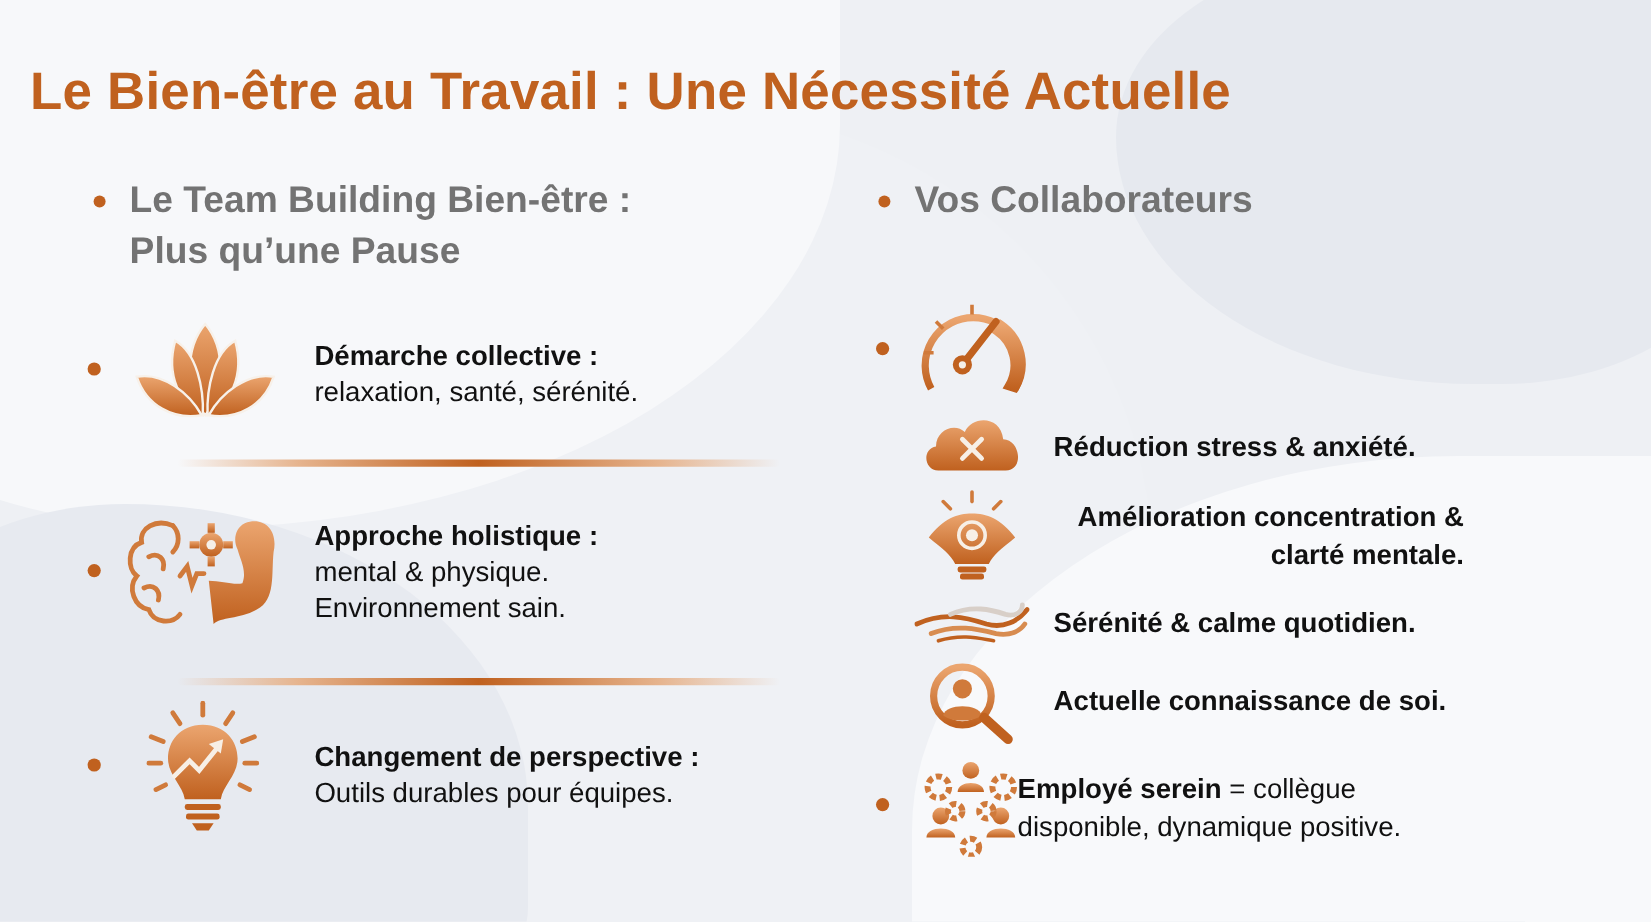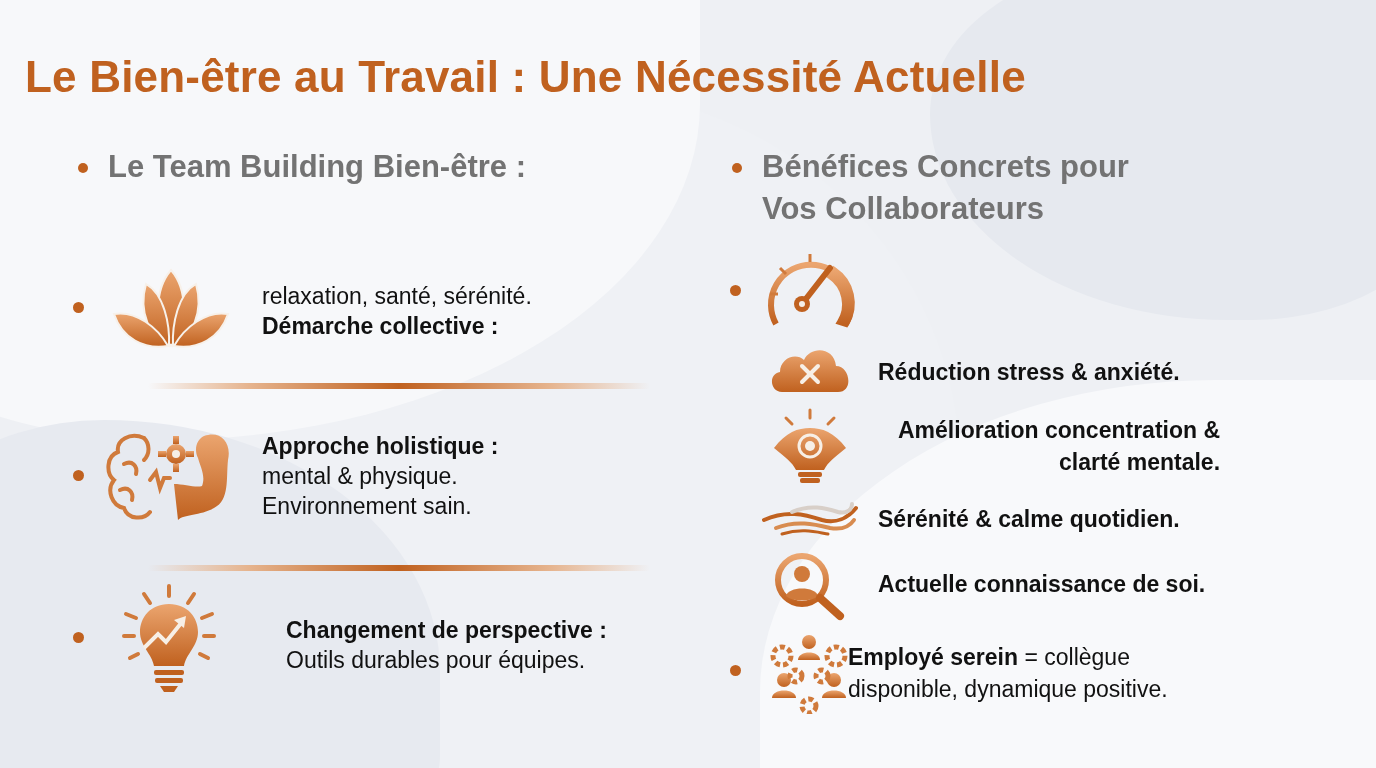--- a/index.html
+++ b/index.html
@@ -45,33 +45,34 @@
     </linearGradient>
   </defs>
 </svg>
 
 <div class="wrap">
   <div class="title">Le Bien-être au Travail : Une Nécessité Actuelle</div>
 
   <div class="sec" style="left:108px;top:146px;">
     <span class="dot"></span>
     <div>Le Team Building Bien-être :</div>
+    <div>Plus qu’une Pause</div>
   </div>
 
   <span class="bullet" style="left:73px;top:302px;"></span>
   <svg class="icon" style="left:106px;top:266px;" width="130" height="84" viewBox="0 0 130 84">
     <path d="M65 4 C82 24 82 60 65 80 C48 60 48 24 65 4Z" fill="url(#cg)" stroke="#f7f1ea" stroke-width="2"></path>
     <path d="M40 18 C58 28 64 58 63 80 C44 72 32 46 40 18Z" fill="url(#cg)" stroke="#f7f1ea" stroke-width="2"></path>
     <path d="M90 18 C72 28 66 58 67 80 C86 72 98 46 90 18Z" fill="url(#cg)" stroke="#f7f1ea" stroke-width="2"></path>
     <path d="M8 48 C30 44 52 62 62 80 C38 84 16 72 8 48Z" fill="url(#cg)" stroke="#f7f1ea" stroke-width="2"></path>
     <path d="M122 48 C100 44 78 62 68 80 C92 84 114 72 122 48Z" fill="url(#cg)" stroke="#f7f1ea" stroke-width="2"></path>
   </svg>
   <div class="txt" style="left:262px;top:281px;">
+    <div><b>Démarche collective :</b></div>
     <div>relaxation, santé, sérénité.</div>
-    <div><b>Démarche collective :</b></div>
   </div>
 
   <div class="divider" style="left:148px;top:383px;width:502px;"></div>
 
   <span class="bullet" style="left:73px;top:470px;"></span>
   <svg class="icon" style="left:104px;top:430px;" width="134" height="92" viewBox="0 0 134 92">
     <g fill="none" stroke="#d07a3b" stroke-width="4" stroke-linecap="round">
       <path d="M40 8 C26 2 12 10 14 22 C2 26 2 44 10 50 C2 60 8 76 20 78 C24 90 40 90 46 82"></path>
       <path d="M40 8 C46 14 46 24 40 30"></path>
       <path d="M20 34 C28 30 34 36 32 44"></path>
@@ -109,28 +110,27 @@
       <line x1="8" y1="74" x2="16" y2="70"></line>
       <line x1="86" y1="74" x2="78" y2="70"></line>
     </g>
     <path d="M47 20 C66 20 76 34 76 48 C76 62 64 70 62 82 L32 82 C30 70 18 62 18 48 C18 34 28 20 47 20Z" fill="url(#cg)"></path>
     <rect x="32" y="86" width="30" height="5" rx="2" fill="#c0611f"></rect>
     <rect x="33" y="94" width="28" height="5" rx="2" fill="#c0611f"></rect>
     <path d="M38 102 L56 102 L52 108 L42 108Z" fill="#c0611f"></path>
     <polyline points="22,64 36,50 44,58 60,38" fill="none" stroke="#f7efe6" stroke-width="4"></polyline>
     <polygon points="52,36 64,32 62,44" fill="#f7efe6"></polygon>
   </svg>
-  <div class="txt" style="left:262px;top:615px;margin-left:24px;">
+  <div class="txt" style="left:262px;top:615px;">
     <div><b>Changement de perspective :</b></div>
     <div>Outils durables pour équipes.</div>
   </div>
 
   <div class="sec" style="left:762px;top:146px;">
     <span class="dot"></span>
-    <div>Bénéfices Concrets pour</div>
     <div>Vos Collaborateurs</div>
   </div>
 
   <span class="bullet" style="left:730px;top:285px;"></span>
   <svg class="icon" style="left:762px;top:250px;" width="96" height="80" viewBox="0 0 96 80">
     <path d="M14 74 A40 40 0 1 1 84 74" fill="none" stroke="url(#cg)" stroke-width="6"></path>
     <path d="M72 20 A40 40 0 0 1 84 74 L78 72 A34 34 0 0 0 68 26Z" fill="url(#cg)" stroke="url(#cg)" stroke-width="6"></path>
     <g stroke="#d07a3b" stroke-width="3">
       <line x1="8" y1="44" x2="16" y2="44"></line>
       <line x1="18" y1="18" x2="24" y2="24"></line>

